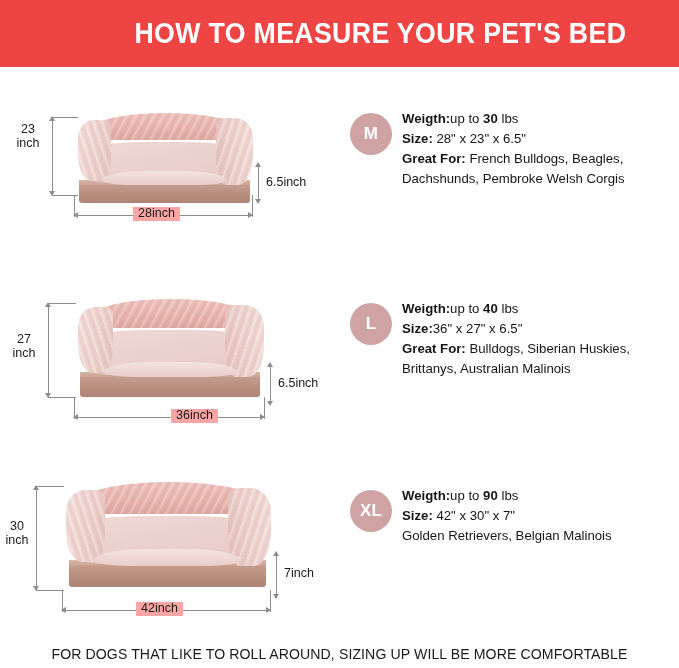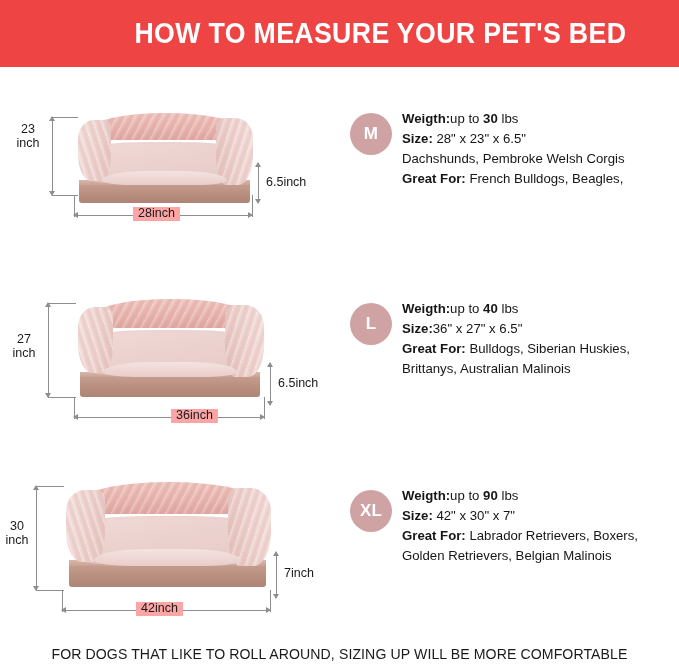--- a/index.html
+++ b/index.html
@@ -295,24 +295,24 @@
 
   <div class="spec-wrap">
     <div class="size-badge">M</div>
     <div class="spec-text">
       <div class="spec-line">
         <span class="spec-key">Weigth:</span><span>up to </span><span class="spec-strong">30</span><span> lbs</span>
       </div>
       <div class="spec-line">
         <span class="spec-key">Size:</span><span> 28" x 23" x 6.5"</span>
       </div>
+      <div class="spec-line">
+        <span class="spec-key">Great For:</span><span> French Bulldogs, Beagles,</span>
+      </div>
       <div class="spec-line">Dachshunds, Pembroke Welsh Corgis</div>
-      <div class="spec-line">
-        <span class="spec-key">Great For:</span><span> French Bulldogs, Beagles,</span>
-      </div>
     </div>
   </div>
 </div>
 
 <div class="size-row" id="row-1">
 
   <div class="illus-wrap">
 
     <div class="bed" id="bed-1">
       <div class="bed-base"></div>
@@ -401,21 +401,18 @@
 
   <div class="spec-wrap">
     <div class="size-badge">XL</div>
     <div class="spec-text">
       <div class="spec-line">
         <span class="spec-key">Weigth:</span><span>up to </span><span class="spec-strong">90</span><span> lbs</span>
       </div>
       <div class="spec-line">
         <span class="spec-key">Size:</span><span> 42" x 30" x 7"</span>
       </div>
-      <div class="spec-line">
-        <span class="spec-key">Great For:</span><span> Labrador Retrievers, Boxers,</span>
-      </div>
       <div class="spec-line">Golden Retrievers, Belgian Malinois</div>
     </div>
   </div>
 </div>
 
 <div id="footer-note">FOR DOGS THAT LIKE TO ROLL AROUND, SIZING UP WILL BE MORE COMFORTABLE</div>
 
 </body></html>

